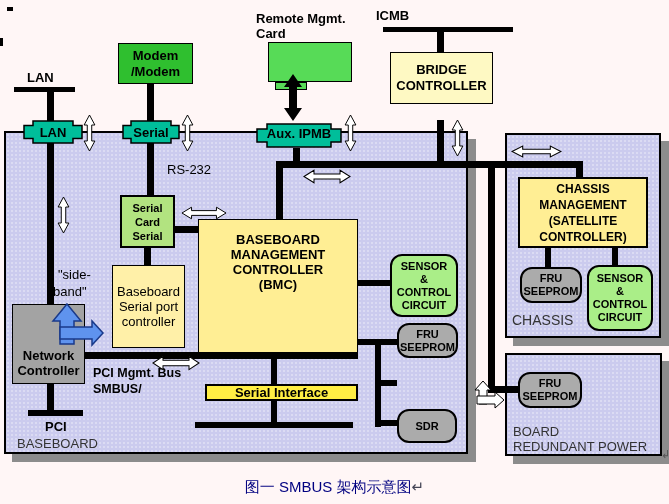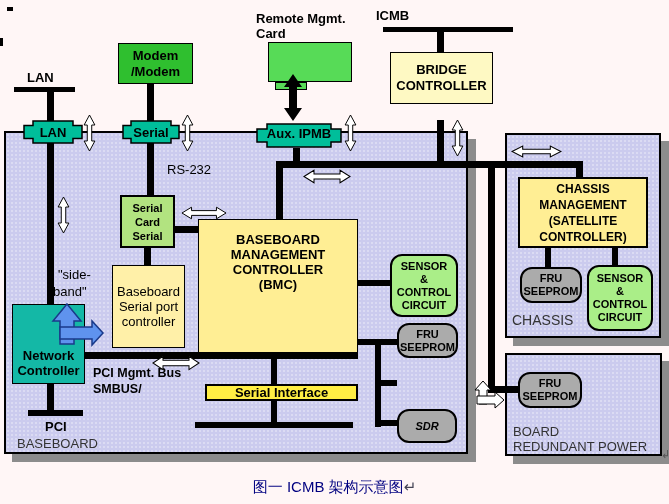--- a/index.html
+++ b/index.html
@@ -97,38 +97,38 @@
     <span>BASEBOARD</span>
     <span>MANAGEMENT</span>
     <span>CONTROLLER</span>
     <span>(BMC)</span>
   </div>
   <div class="box" style="left:112px;top:265px;width:73px;height:83px;background:#fff0a8;border:1px solid #000;font-weight:normal;font-size:13px;line-height:15px;">
     <span>Baseboard</span>
     <span>Serial port</span>
     <span>controller</span>
   </div>
-  <div class="box" style="left:12px;top:304px;width:73px;height:80px;background:#14b8a6;border:1px solid #000;font-size:13px;line-height:15px;justify-content:flex-end;padding-bottom:5px;">
+  <div class="box" style="left:12px;top:304px;width:73px;height:80px;background:#a3a3a3;border:1px solid #000;font-size:13px;line-height:15px;justify-content:flex-end;padding-bottom:5px;">
     <span>Network</span>
     <span>Controller</span>
   </div>
   <div class="box" style="left:205px;top:384px;width:153px;height:17px;background:#ffee44;border:2px solid #000;font-size:13px;">
     <span>Serial Interface</span>
   </div>
   <div class="box rounded" style="left:390px;top:254px;width:68px;height:63px;background:#aaee88;border:2px solid #000;font-size:11px;line-height:13px;border-radius:12px;">
     <span>SENSOR</span>
     <span>&amp;</span>
     <span>CONTROL</span>
     <span>CIRCUIT</span>
   </div>
   <div class="box rounded" style="left:397px;top:323px;width:61px;height:35px;background:#ababab;border:2px solid #000;font-size:11px;line-height:13px;">
     <span>FRU</span>
     <span>SEEPROM</span>
   </div>
-  <div class="box rounded" style="left:397px;top:409px;width:60px;height:34px;background:#ababab;border:2px solid #000;font-size:11px;font-style:italic;">
+  <div class="box rounded" style="left:397px;top:409px;width:60px;height:34px;background:#ababab;border:2px solid #000;font-size:11px;">
     <span>SDR</span>
   </div>
 
   <div class="box" style="left:518px;top:177px;width:130px;height:71px;background:#ffee94;border:2px solid #000;font-size:12px;line-height:16px;">
     <span>CHASSIS</span>
     <span>MANAGEMENT</span>
     <span>(SATELLITE</span>
     <span>CONTROLLER)</span>
   </div>
   <div class="box rounded" style="left:520px;top:267px;width:62px;height:36px;background:#ababab;border:2px solid #000;font-size:11px;line-height:13px;">
@@ -165,21 +165,21 @@
       <div>SMBUS/</div>
     </div>
   <div class="lbl" style="left:45px;top:419px;font-weight:bold;font-size:13px;">PCI</div>
   <div class="lbl" style="left:17px;top:436px;font-size:13px;color:#333;">BASEBOARD</div>
   <div class="lbl" style="left:512px;top:312px;font-size:14px;color:#333;">CHASSIS</div>
   <div class="lbl" style="left:513px;top:424px;font-size:13px;line-height:15px;color:#333;">
       <div>BOARD</div>
       <div>REDUNDANT POWER</div>
     </div>
   <div class="lbl" style="left:661px;top:448px;font-size:11px;color:#555;">↲</div>
-  <div class="lbl" style="left:0;top:478px;width:669px;text-align:center;font-size:15px;color:#000080;"><span>图一 ICMB 架构示意图</span><span style="color:#445;">↵</span></div>
+  <div class="lbl" style="left:0;top:478px;width:669px;text-align:center;font-size:15px;color:#000080;"><span>图一 SMBUS 架构示意图</span><span style="color:#445;">↵</span></div>
 
   <svg class="ov" width="669" height="504" viewBox="0 0 669 504">
     <defs>
       <symbol id="harrow" viewBox="0 0 48 14" preserveAspectRatio="none">
         <polygon points="1,7 11,1.2 11,4.6 37,4.6 37,1.2 47,7 37,12.8 37,9.4 11,9.4 11,12.8" fill="#fff" stroke="#000" stroke-width="1"></polygon>
       </symbol>
       <symbol id="varrow" viewBox="0 0 14 38" preserveAspectRatio="none">
         <polygon points="7,1 12.8,11 9.4,11 9.4,27 12.8,27 7,37 1.2,27 4.6,27 4.6,11 1.2,11" fill="#fff" stroke="#000" stroke-width="1"></polygon>
       </symbol>
     </defs>

